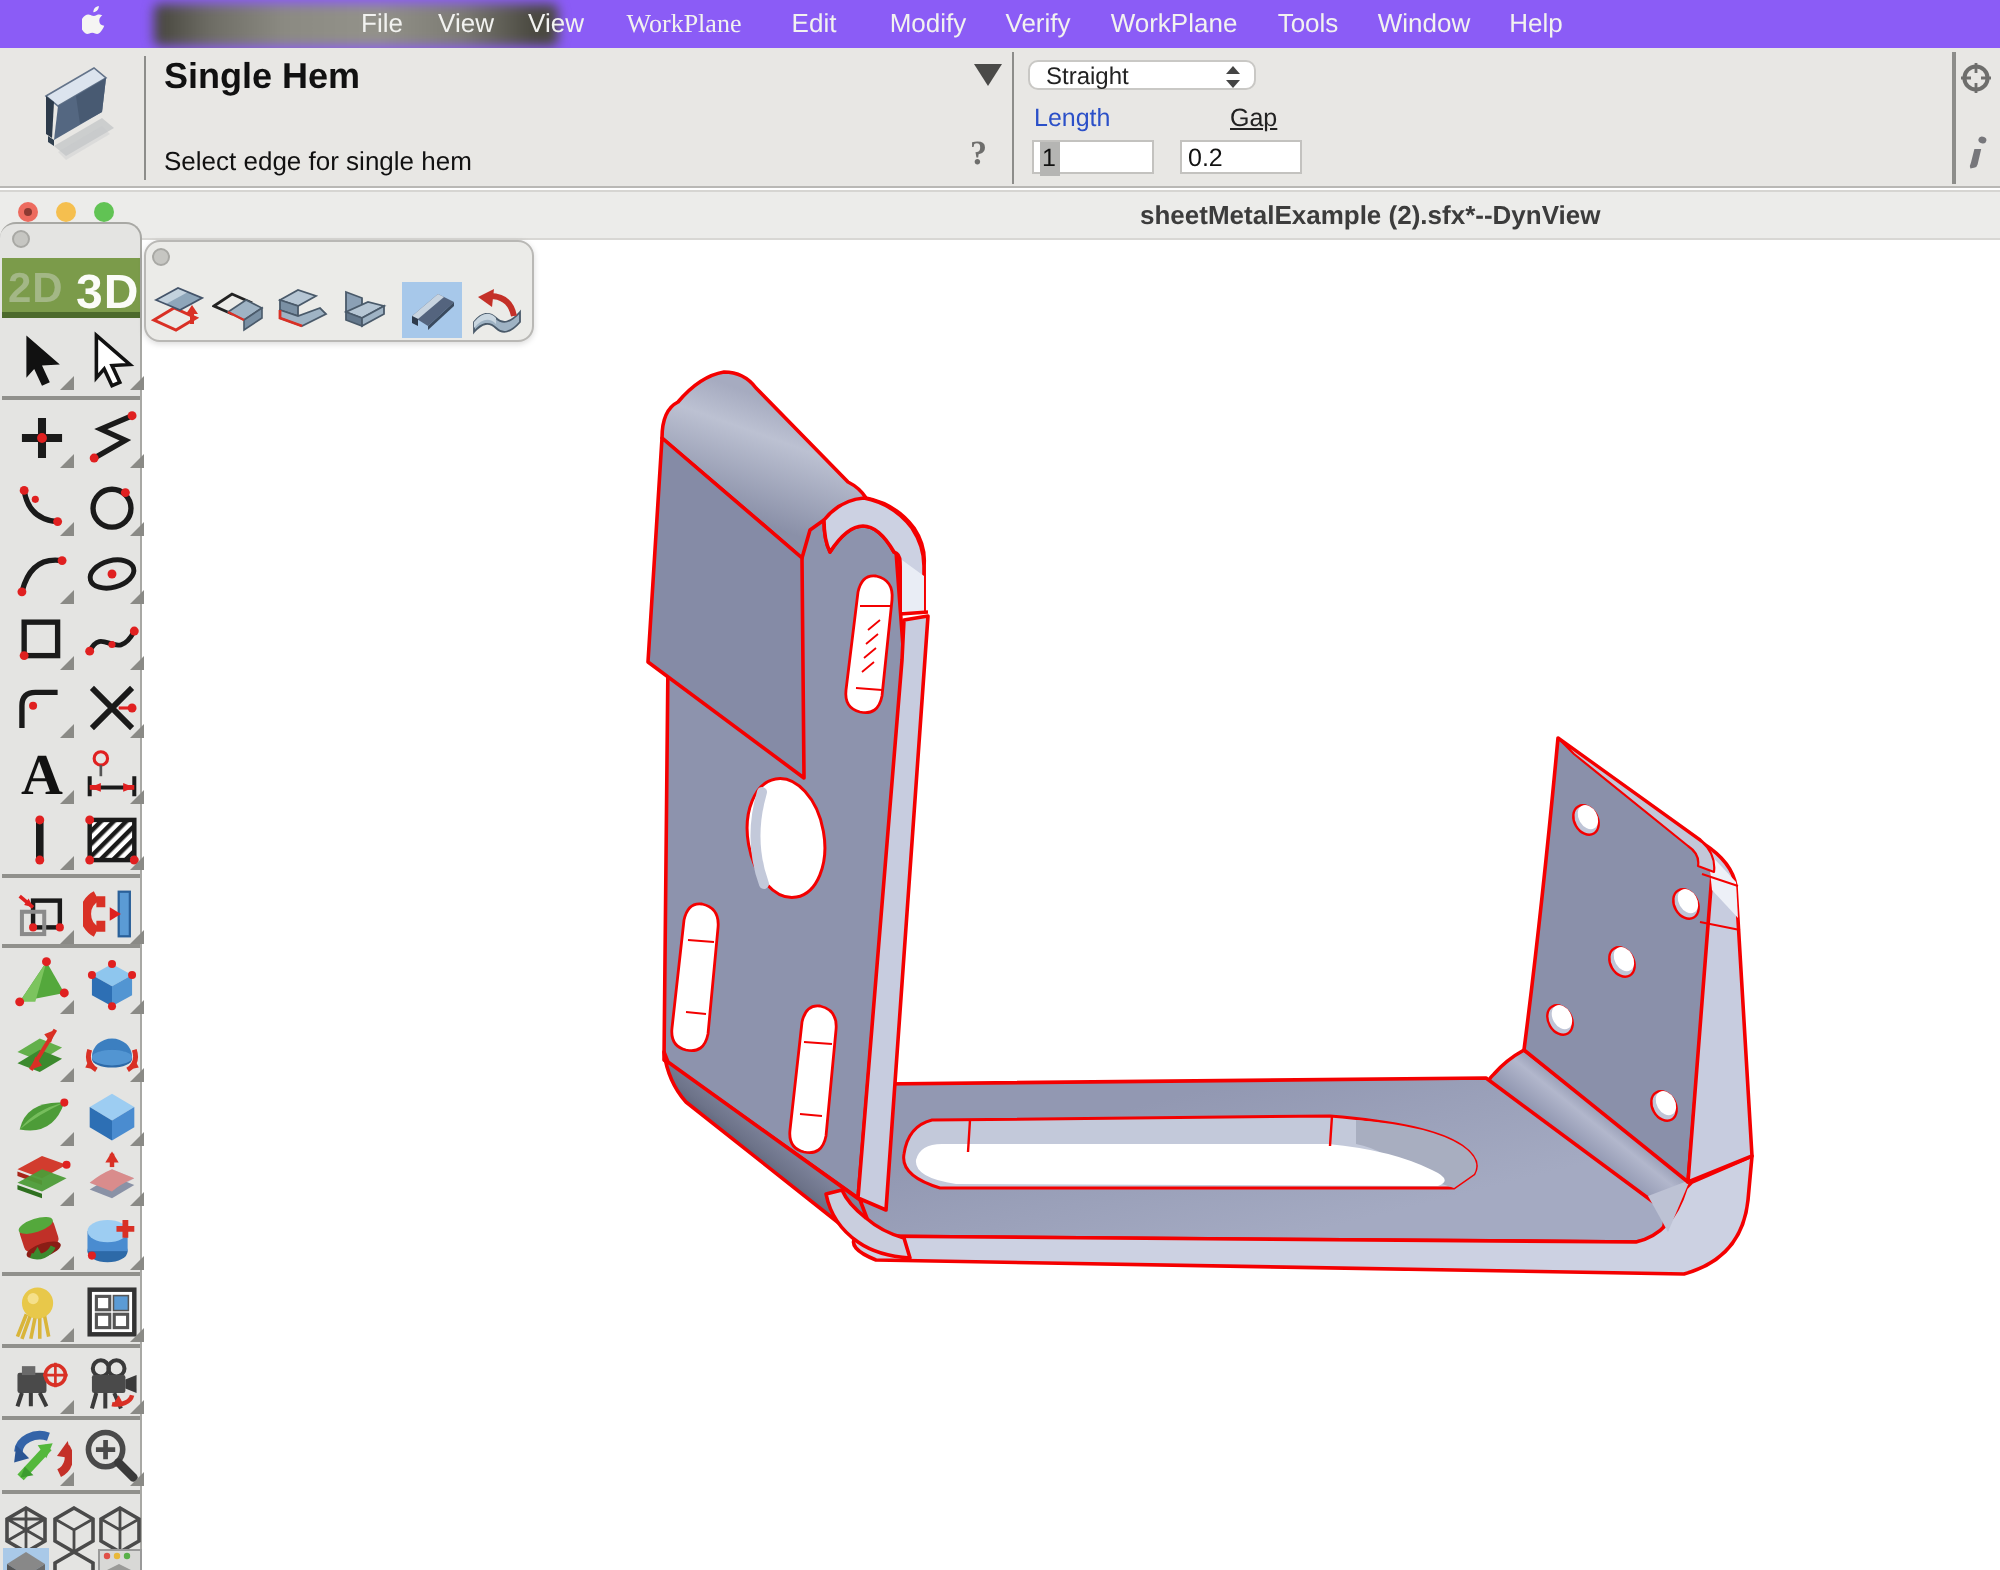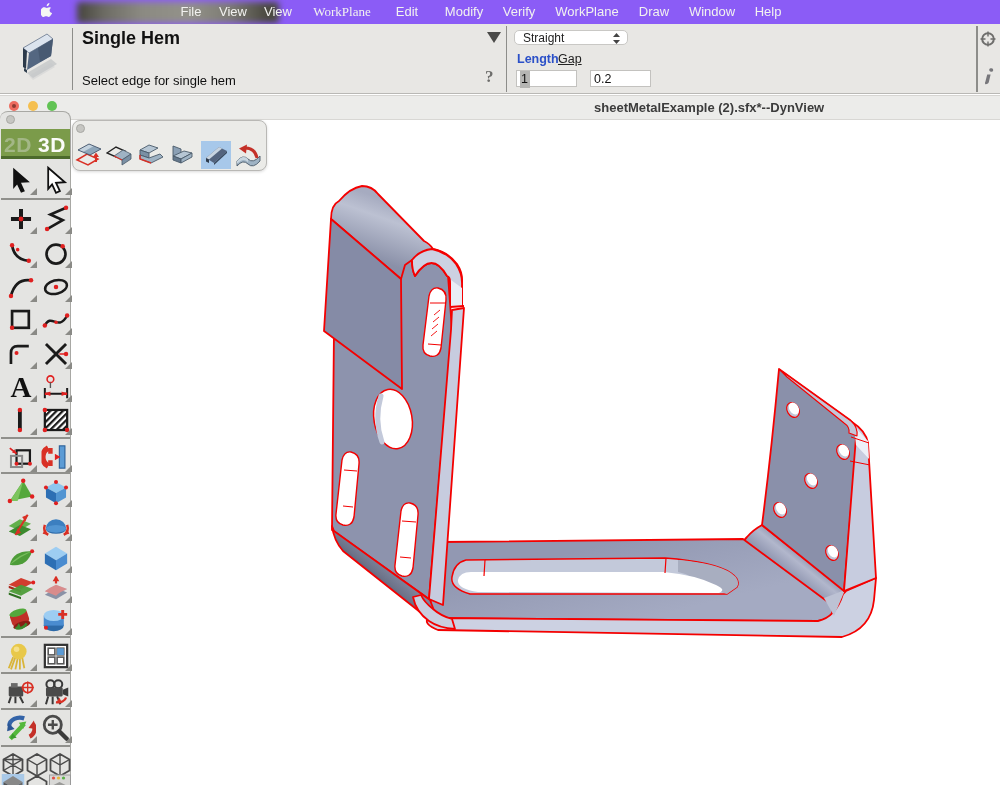--- a/index.html
+++ b/index.html
@@ -14,28 +14,28 @@
 #tb-title{position:absolute;left:82px;top:28px;font-size:18px;font-weight:bold;color:#111;}
 #tb-sub{position:absolute;left:82px;top:73px;font-size:13px;color:#111;}
 #tb-tri{position:absolute;left:487px;top:32px;width:0;height:0;border-left:7px solid transparent;border-right:7px solid transparent;border-top:11px solid #4a4a48;}
 #tb-q{position:absolute;left:485px;top:67px;font-size:17px;font-weight:bold;color:#6e6e6c;font-family:"Liberation Serif",serif;}
 #dropdown{position:absolute;left:514px;top:30px;width:114px;height:15px;background:#fff;border:1px solid #c9c8c5;border-radius:5px;font-size:12px;color:#222;line-height:14px;padding-left:8px;}
 .flabel{position:absolute;top:52px;font-size:12.5px;}
 .finput{position:absolute;top:70px;width:61px;height:17px;background:#fff;border:1px solid #c3c2bf;font-size:12.5px;color:#111;line-height:16px;padding-left:3px;}
 #crossicon{position:absolute;left:980px;top:31px;}
 #titlebar{position:absolute;left:0;top:95px;width:1000px;height:25px;background:#ececea;border-top:1px solid #d6d5d2;border-bottom:1px solid #d8d7d4;}
 .tl{position:absolute;top:101px;width:10px;height:10px;border-radius:50%;}
-#wtitle{position:absolute;left:570px;top:100px;font-size:13px;font-weight:bold;color:#3c3c3c;margin-left:24px;}
+#wtitle{position:absolute;left:570px;top:100px;font-size:13px;font-weight:bold;color:#3c3c3c;}
 #canvas{position:absolute;left:0;top:120px;width:1000px;height:665px;background:#fff;}
 #modelsvg{position:absolute;left:0;top:0;}
 #palette{position:absolute;left:0;top:111px;width:71px;height:674px;background:#e4e4e2;border:1px solid #a8a8a4;border-left:none;border-bottom:none;border-radius:8px 8px 0 0;}
 #pal-circ{position:absolute;left:6px;top:115px;width:9px;height:9px;border-radius:50%;background:#c6c6c2;border:1px solid #a8a8a4;}
 #greenhdr{position:absolute;left:1px;top:129px;width:69px;height:30px;background:#7b9b4a;border-bottom:3px solid #4c6a2c;}
 #g2dtxt{position:absolute;left:4px;top:133px;font-size:21px;font-weight:bold;color:#a3b786;letter-spacing:0.5px;}
-#g3dtxt{position:absolute;left:38px;top:133px;font-size:21px;font-weight:bold;color:#fbfcf8;letter-spacing:0.5px;}
+#g3dtxt{position:absolute;left:38px;top:133px;font-size:24px;font-weight:bold;color:#fbfcf8;letter-spacing:0.5px;}
 .prow{position:absolute;left:1px;width:70px;height:33px;}
 .pcell{position:absolute;top:0;width:34px;height:33px;}
 .pcell svg{position:absolute;left:50%;top:50%;transform:translate(-50%,-50%);}
 .corner{position:absolute;right:1px;bottom:1px;width:0;height:0;border-left:7px solid transparent;border-bottom:7px solid #8a8a86;}
 .psep{position:absolute;left:1px;width:69px;height:2px;background:#90908c;}
 #floattb{position:absolute;left:72px;top:120px;width:195px;height:51px;background:#ebebe8;border:1px solid #b9b8b5;border-radius:8px;box-shadow:0 1px 3px rgba(0,0,0,0.15);}
 #ft-circ{position:absolute;left:76px;top:124px;width:9px;height:9px;border-radius:50%;background:#c6c6c2;border:1px solid #a8a8a4;}
 #ft-sel{position:absolute;left:201px;top:141px;width:30px;height:28px;background:#a7c8ea;}
 .fticon{position:absolute;top:143px;}
 </style>
@@ -47,21 +47,21 @@
     </svg>
 <div id="blurname"></div>
 <div class="mitem" style="left:191px;">File</div>
 <div class="mitem" style="left:233px;">View</div>
 <div class="mitem" style="left:278px;">View</div>
 <div class="mitem" style="left:342px;font-family:Liberation Serif, serif;">WorkPlane</div>
 <div class="mitem" style="left:407px;">Edit</div>
 <div class="mitem" style="left:464px;">Modify</div>
 <div class="mitem" style="left:519px;">Verify</div>
 <div class="mitem" style="left:587px;">WorkPlane</div>
-<div class="mitem" style="left:654px;">Draw</div>
+<div class="mitem" style="left:654px;">Tools</div>
 <div class="mitem" style="left:712px;">Window</div>
 <div class="mitem" style="left:768px;">Help</div>
 </div>
 <div id="toolbar"></div>
 <svg width="62" height="62" viewBox="0 0 62 62" style="position:absolute;left:0px;top:28px;">
 <polygon points="23,20 47,6 53,11 29,25" fill="#dce4ee" stroke="#64748a" stroke-width="0.8"></polygon>
 <polygon points="29,25 53,11 51,28 27,42" fill="#546781"></polygon>
 <polygon points="38,20 53,11 51,28 40,34" fill="#485a72"></polygon>
 <polygon points="23,20 27,23 26,41 23,39" fill="#2c3a4a"></polygon>
 <polygon points="24,40 27,42 27,45 24,43" fill="#31404f"></polygon>
@@ -72,22 +72,22 @@
 <div id="tb-divider2"></div>
 <div id="tb-divider3"></div>
 <div id="tb-title">Single Hem</div>
 <div id="tb-sub">Select edge for single hem</div>
 <div id="tb-tri"></div>
 <div id="tb-q">?</div>
 <div id="dropdown">Straight<svg width="7" height="11" viewBox="0 0 7 11" style="position:absolute;right:7px;top:1.5px;">
       <path d="M3.5,0 L7,4 H0 Z" fill="#444"></path>
       <path d="M3.5,11 L0,7 H7 Z" fill="#444"></path>
     </svg></div>
-<div class="flabel" style="left:517px;color:#2b50c8;font-weight:bold;">Length</div>
-<div class="flabel" style="left:558px;color:#222;text-decoration:underline;">Gap</div>
+<div class="flabel" style="left:517px;color:#2b50c8;">Length</div>
+<div class="flabel" style="left:615px;color:#222;text-decoration:underline;">Gap</div>
 <div class="finput" style="left:516px;"><span style="background:#b5b5b3;padding:1px 2.5px 2px 1px;">1</span></div>
 <div class="finput" style="left:590px;">0.2</div>
 <svg id="crossicon" width="16" height="16" viewBox="0 0 16 16">
     <circle cx="8" cy="8" r="5.8" fill="none" stroke="#6e6e6c" stroke-width="2"></circle>
     <path d="M8 0.5v5M8 10.5v5M0.5 8h5M10.5 8h5" stroke="#6e6e6c" stroke-width="1.4"></path>
   </svg>
 <svg id="iiconsvg" width="10" height="17" viewBox="0 0 10 17" style="position:absolute;left:984px;top:68px;">
     <g fill="#77777b">
       <ellipse cx="7.2" cy="2" rx="2" ry="1.7" transform="rotate(14 7.2 2)"></ellipse>
       <path d="M3.2,6.5 L6.6,6.5 L4.8,14.2 Q4.5,15.6 3,15.9 L1.2,16.2 Q0.6,14.8 1.5,13.2 Z"></path>

